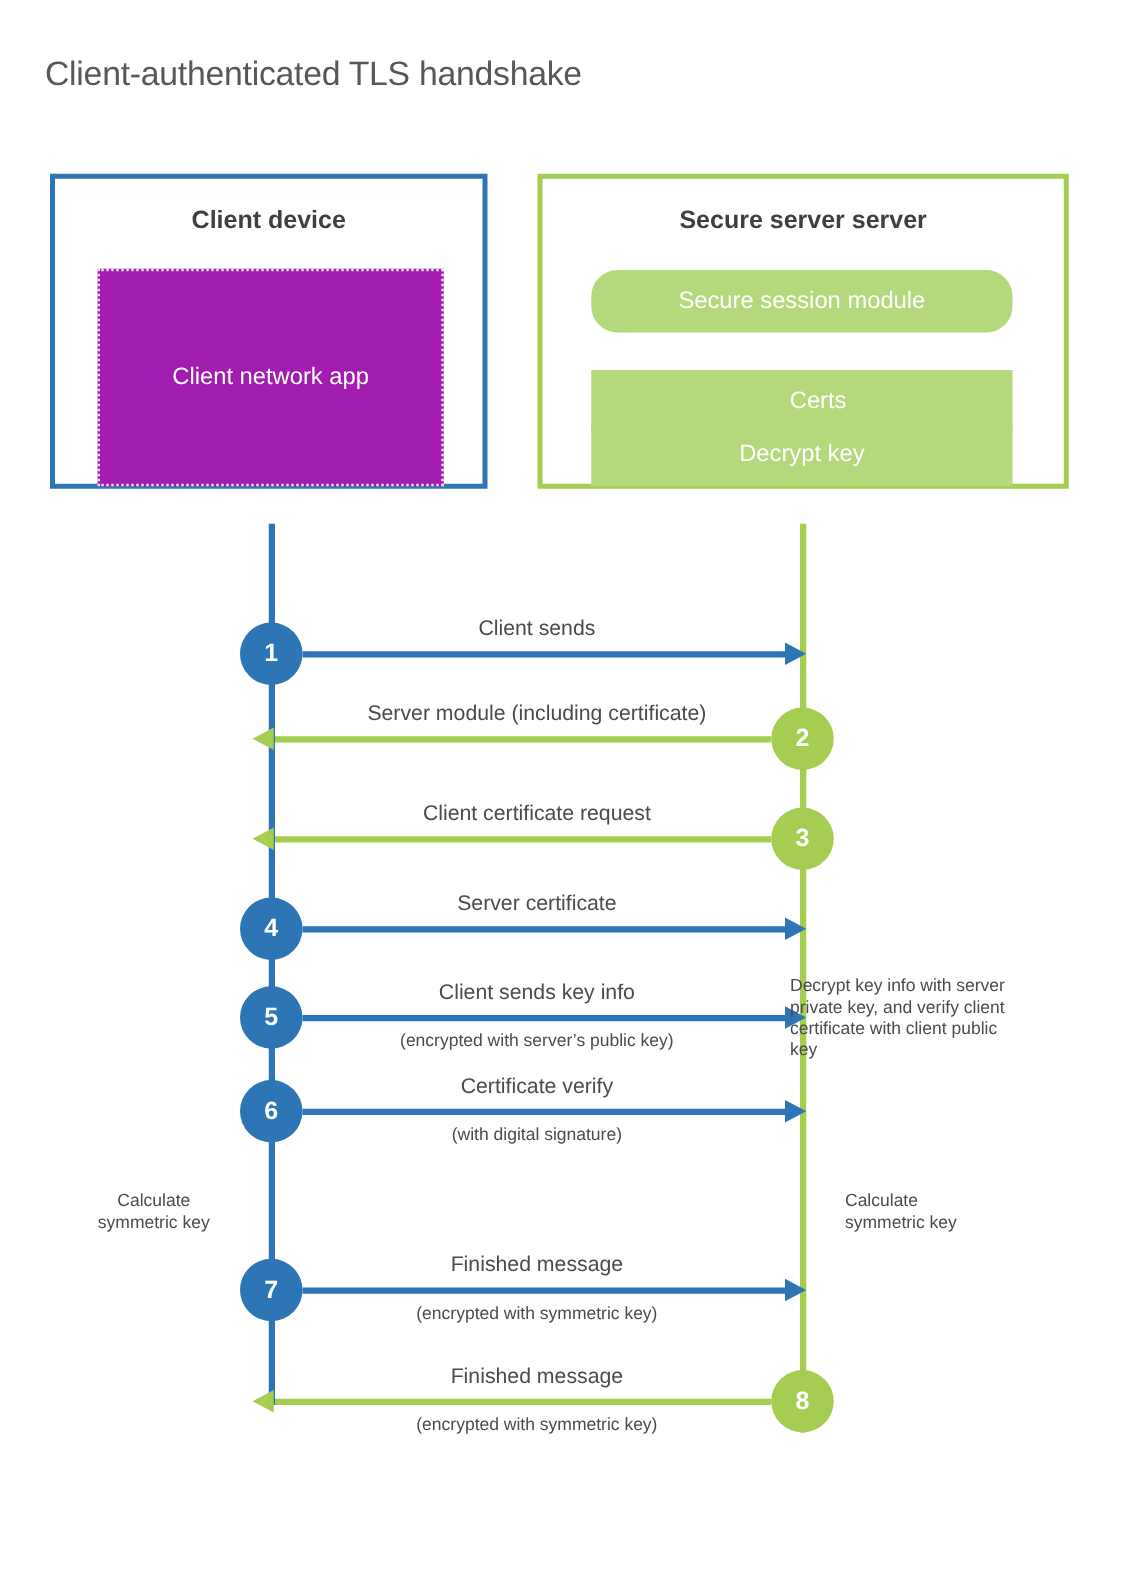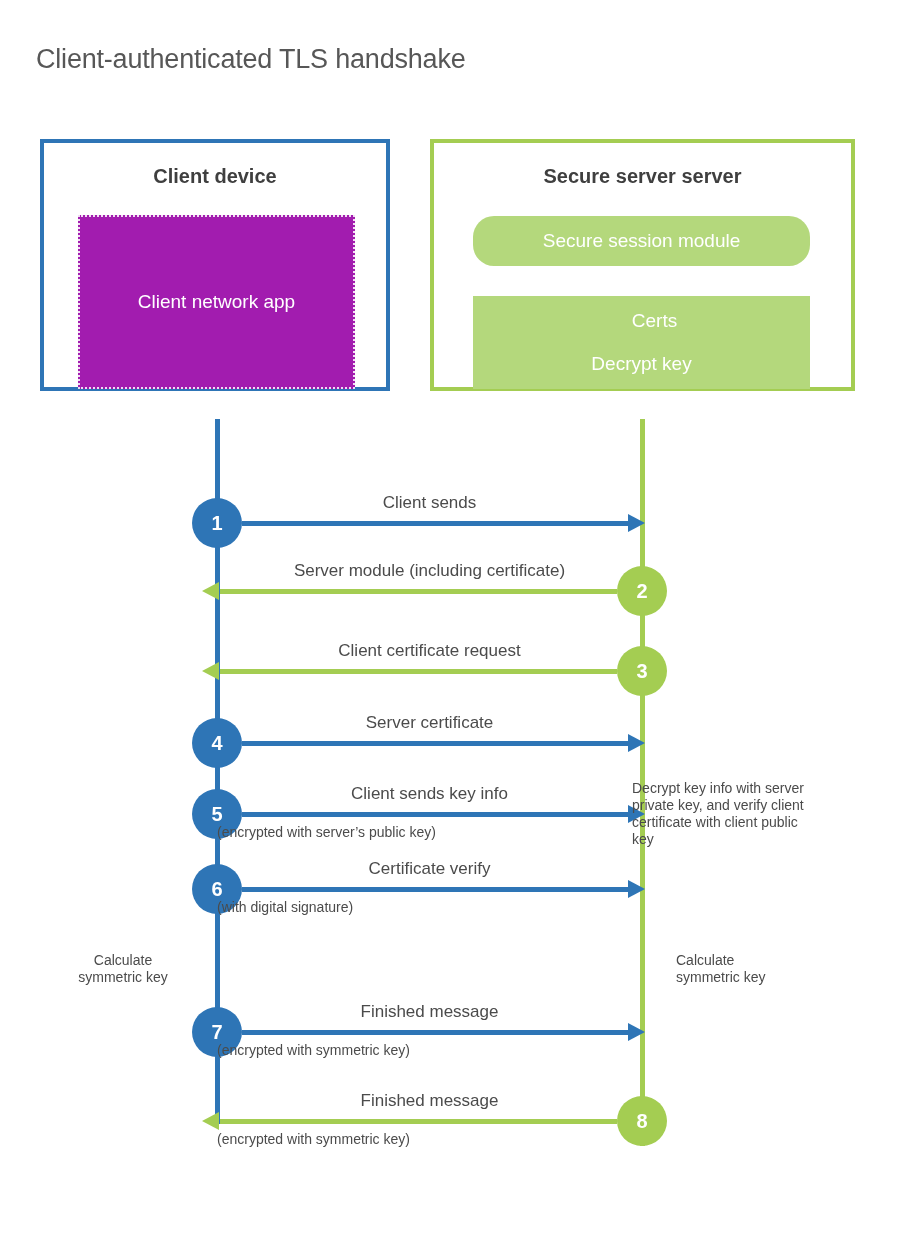--- a/index.html
+++ b/index.html
@@ -32,21 +32,21 @@
 
   .aline { position: absolute; height: 5px; }
   .aline.blue { left: 242px; width: 386px; background: #2e75b6; }
   .aline.green { left: 220px; width: 397px; background: #a4cd52; }
 
   .ahead { position: absolute; width: 0; height: 0; border-top: 9px solid transparent; border-bottom: 9px solid transparent; }
   .ahead.right { left: 628px; border-left: 17px solid #2e75b6; }
   .ahead.left { left: 202px; border-right: 17px solid #a4cd52; }
 
   .mlabel { position: absolute; left: 217px; width: 425px; text-align: center; font-size: 17px; line-height: 26px; color: #4b4b4b; }
-  .msub { position: absolute; left: 217px; width: 425px; font-size: 14px; line-height: 18px; color: #4b4b4b; }
+  .msub { position: absolute; left: 217px; width: 425px; text-align: center; font-size: 14px; line-height: 18px; color: #4b4b4b; }
 
   .side-note { position: absolute; font-size: 14px; line-height: 17px; color: #4b4b4b; }
   .note-server { left: 632px; top: 764px; width: 176px; text-align: left; }
   .calc-left { left: 60px; top: 936px; width: 126px; text-align: center; }
   .calc-right { left: 676px; top: 936px; width: 120px; text-align: left; }
 </style>
 </head>
 <body>
 
 <div class="canvas">

